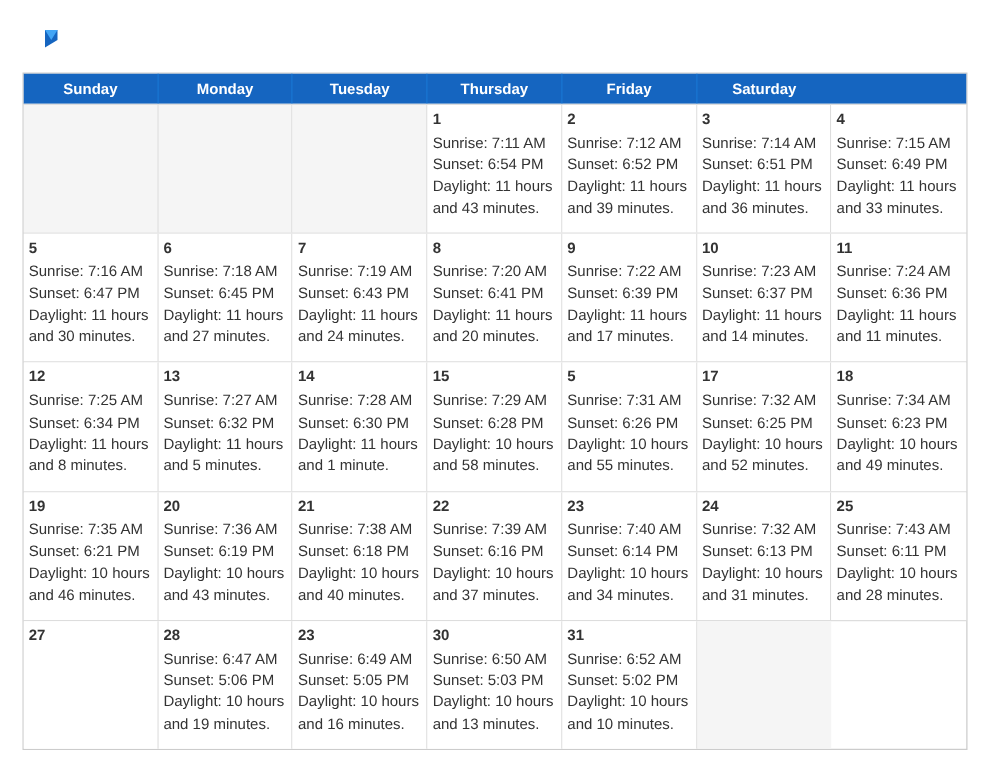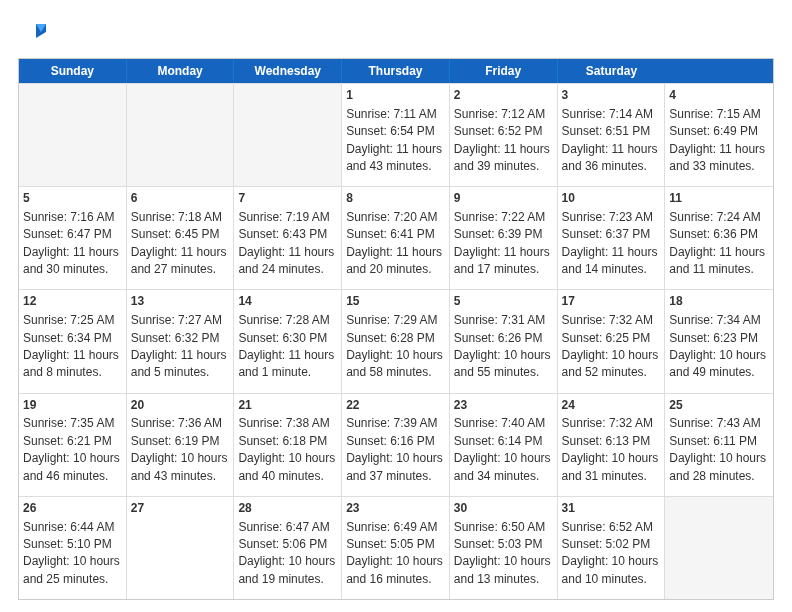--- a/index.html
+++ b/index.html
@@ -134,21 +134,21 @@
     <div class="title-area">
       <div class="month-title"></div>
       <div class="location"></div>
     </div>
   </div>
 
   <div class="calendar">
     <div class="cal-header-row">
     <div class="cal-header-cell">Sunday</div>
         <div class="cal-header-cell">Monday</div>
-        <div class="cal-header-cell">Wednesday</div>
+        <div class="cal-header-cell">Tuesday</div>
         <div class="cal-header-cell">Thursday</div>
         <div class="cal-header-cell">Friday</div>
         <div class="cal-header-cell">Saturday</div>
       </div>
     <div class="cal-body">
     <div class="cal-row">
           <div class="cal-cell empty"></div>
           <div class="cal-cell empty"></div>
           <div class="cal-cell empty"></div>
           <div class="cal-cell">
@@ -303,26 +303,20 @@
           </div>
           <div class="cal-cell">
             <span class="day-number">25</span>
             <div class="cell-info">Sunrise: 7:43 AM
 Sunset: 6:11 PM
 Daylight: 10 hours and 28 minutes.</div>
           </div>
         </div>
         <div class="cal-row">
           <div class="cal-cell">
-            <span class="day-number">26</span>
-            <div class="cell-info">Sunrise: 6:44 AM
-Sunset: 5:10 PM
-Daylight: 10 hours and 25 minutes.</div>
-          </div>
-          <div class="cal-cell">
             <span class="day-number">27</span>
           </div>
           <div class="cal-cell">
             <span class="day-number">28</span>
             <div class="cell-info">Sunrise: 6:47 AM
 Sunset: 5:06 PM
 Daylight: 10 hours and 19 minutes.</div>
           </div>
           <div class="cal-cell">
             <span class="day-number">23</span>

